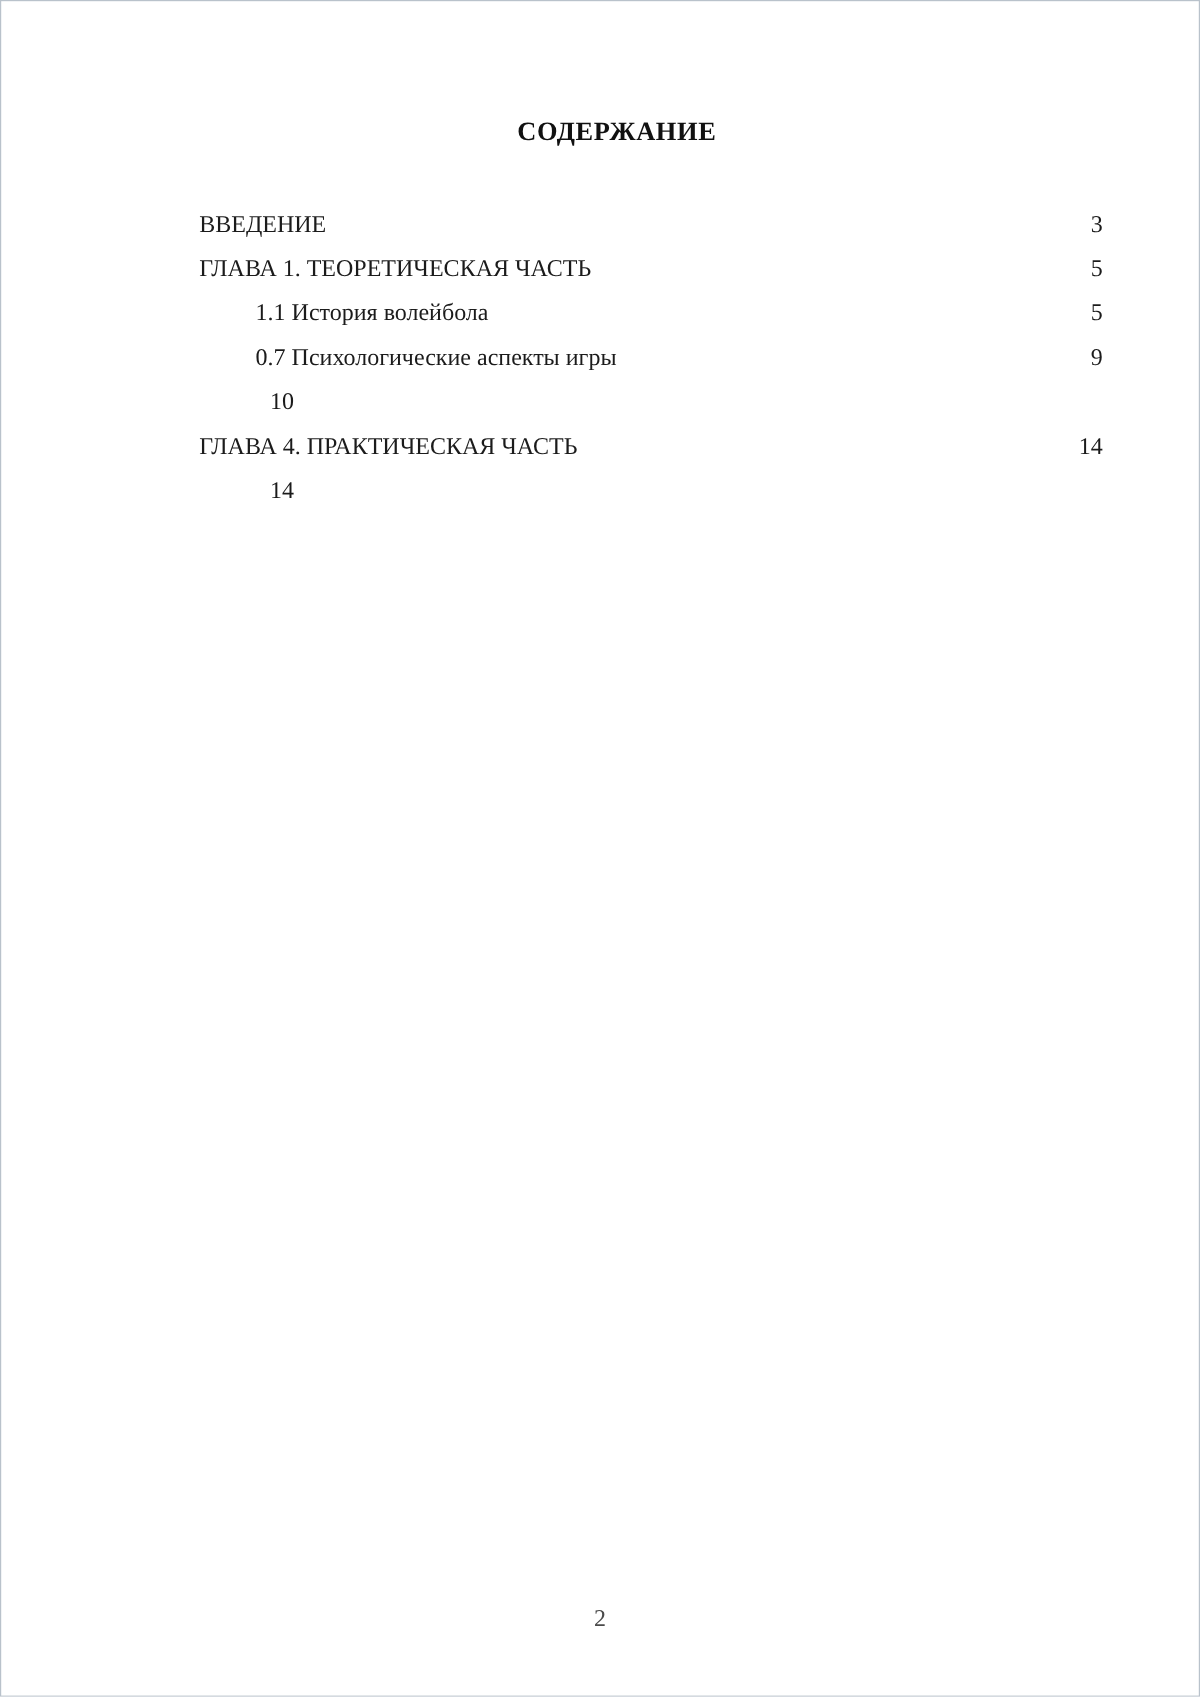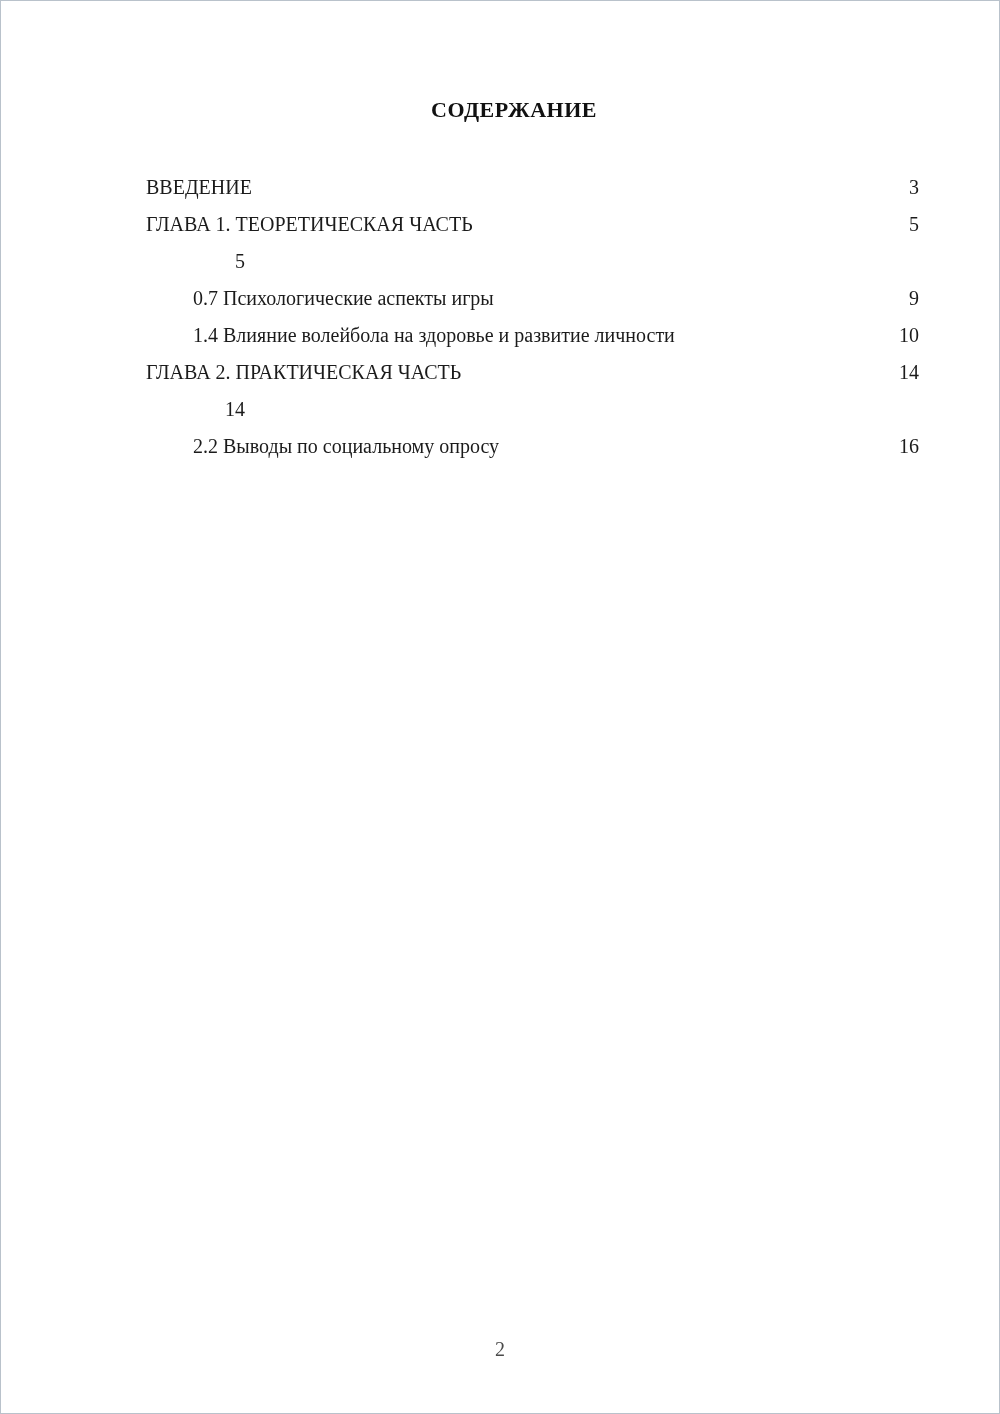--- a/index.html
+++ b/index.html
@@ -43,20 +43,21 @@
     line-height: 37px;
     height: 37px;
     white-space: nowrap;
   }
   .toc-row.indent {
     padding-left: 47px;
   }
   .toc-label {
     flex: 1 1 auto;
     overflow: hidden;
+    margin-left: 20px;
   }
   .toc-page {
     flex: 0 0 auto;
     min-width: 40px;
     text-align: right;
     padding-left: 12px;
   }
   .page-footer {
     position: absolute;
     bottom: 52px;
@@ -78,38 +79,34 @@
 
   <div class="toc-row">
         <span class="toc-label">ВВЕДЕНИЕ</span>
         <span class="toc-page">3</span>
       </div>
       <div class="toc-row">
         <span class="toc-label">ГЛАВА 1. ТЕОРЕТИЧЕСКАЯ ЧАСТЬ</span>
         <span class="toc-page">5</span>
       </div>
       <div class="toc-row indent">
+        <span class="toc-label">1.1 История волейбола</span>
         <span class="toc-page">5</span>
       </div>
       <div class="toc-row indent">
         <span class="toc-label">0.7 Психологические аспекты игры</span>
         <span class="toc-page">9</span>
       </div>
       <div class="toc-row indent">
-        <span class="toc-label">1.4 Влияние волейбола на здоровье и развитие личности</span>
         <span class="toc-page">10</span>
       </div>
       <div class="toc-row">
-        <span class="toc-label">ГЛАВА 2. ПРАКТИЧЕСКАЯ ЧАСТЬ</span>
+        <span class="toc-label">ГЛАВА 4. ПРАКТИЧЕСКАЯ ЧАСТЬ</span>
         <span class="toc-page">14</span>
       </div>
       <div class="toc-row indent">
         <span class="toc-page">14</span>
-      </div>
-      <div class="toc-row indent">
-        <span class="toc-label">2.2 Выводы по социальному опросу</span>
-        <span class="toc-page">16</span>
       </div>
     </div>
 
   <div class="page-footer">2</div>
 
 </div>
 
 </body></html>

